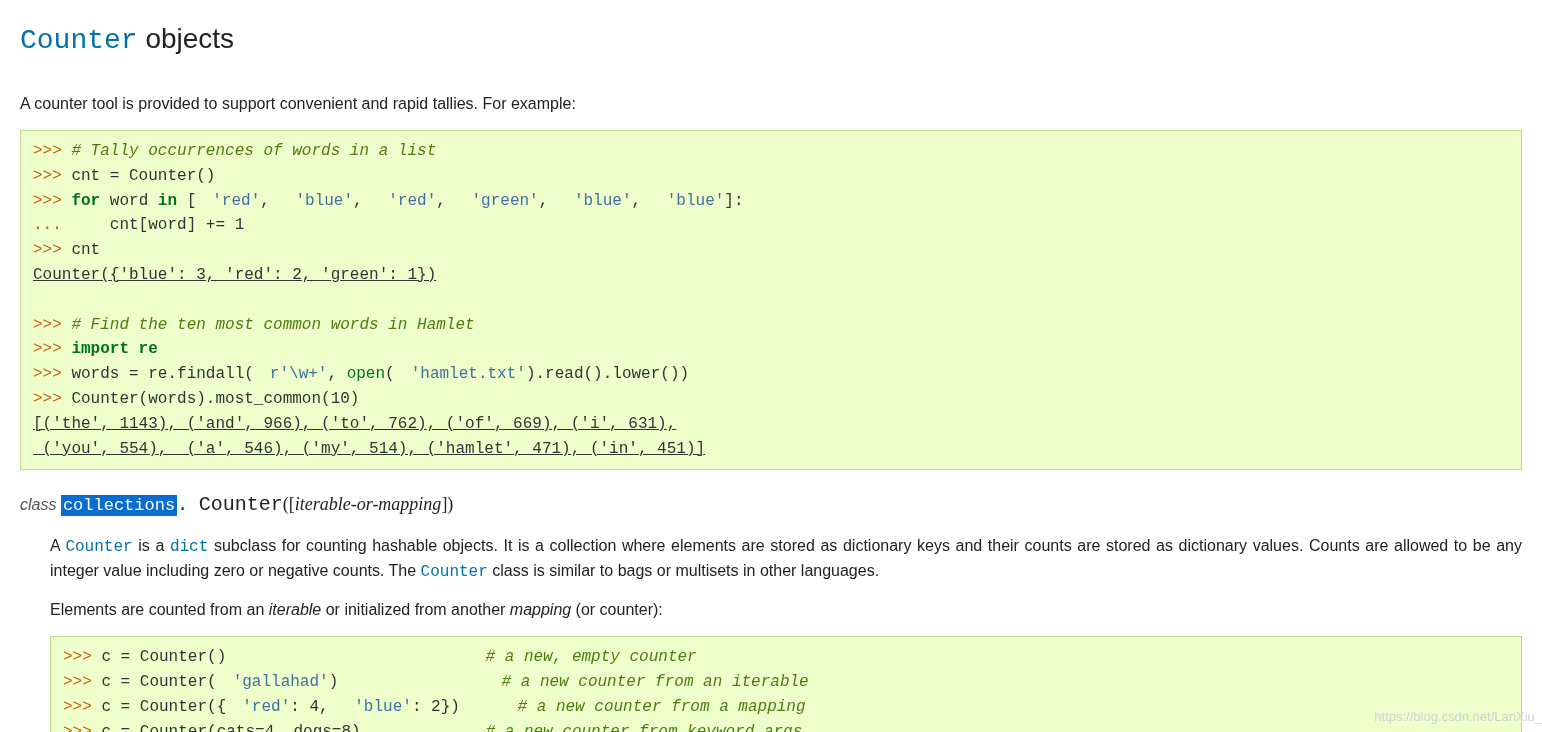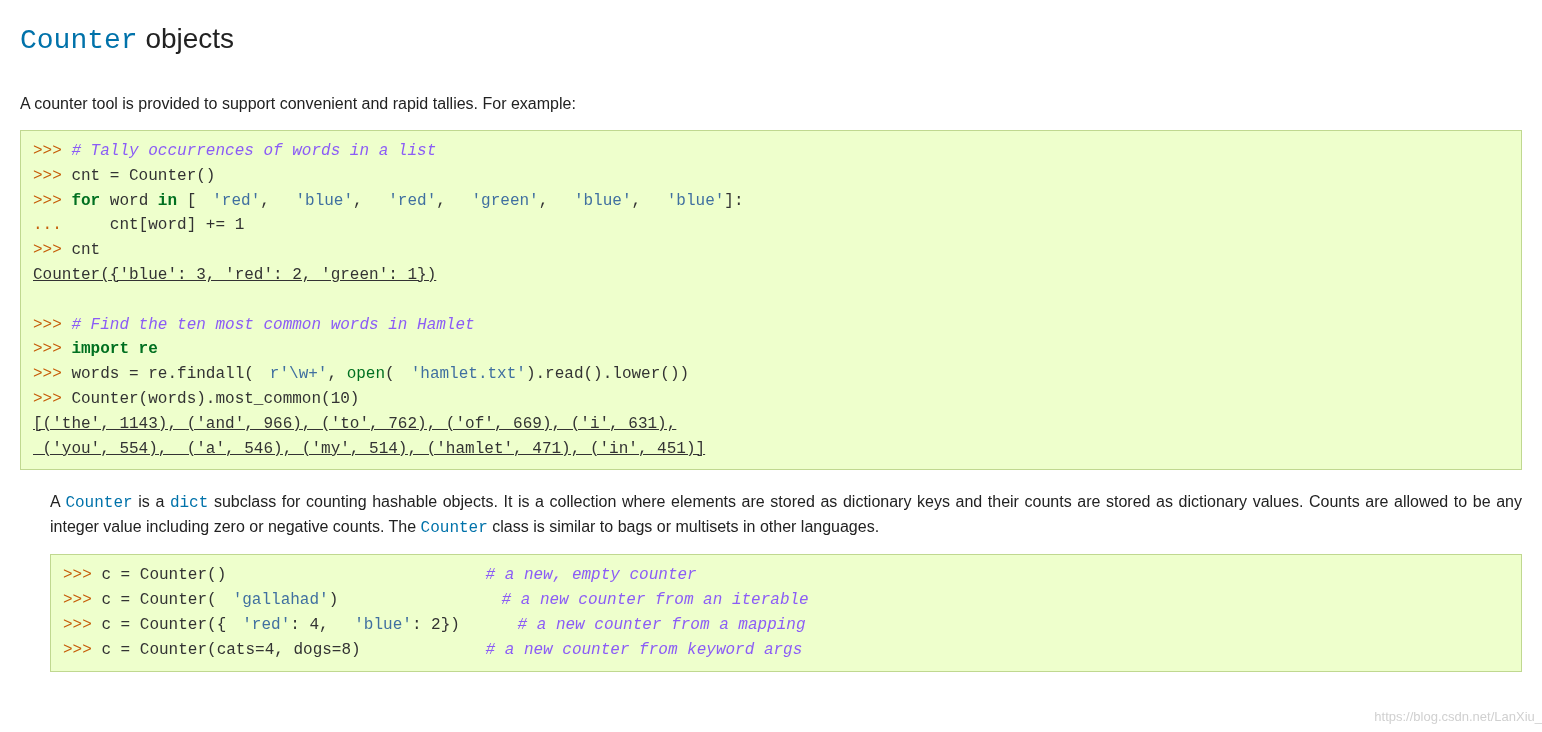--- a/index.html
+++ b/index.html
@@ -29,21 +29,21 @@
     padding: 8px 12px;
     margin: 10px 0 20px 0;
     font-family: 'Courier New', monospace;
     font-size: 16px;
     line-height: 1.55;
     white-space: pre;
     overflow-x: auto;
     color: #333;
   }
   .gp { color: #c65d09; }      
-  .c  { color: #8b5cf6; font-style: italic; }  
+  .c  { color: #4d7c0f; font-style: italic; }  
   .k  { color: #007020; font-weight: bold; }   
   .s  { color: #4070a0; margin-left: 16px; }      
   .nb { color: #007020; text-align: right; }      
   .go { color: #333; text-decoration: underline; }         
   dl { margin: 16px 0; }
   dt {
     font-family: Georgia, serif;
     font-size: 18px;
     margin-bottom: 6px;
   }
@@ -93,23 +93,29 @@
 <span class="go">Counter({'blue': 3, 'red': 2, 'green': 1})</span>
 
 <span class="gp">&gt;&gt;&gt; </span><span class="c"># Find the ten most common words in Hamlet</span>
 <span class="gp">&gt;&gt;&gt; </span><span class="k">import</span><span class="k"> re</span>
 <span class="gp">&gt;&gt;&gt; </span><span>words = re.findall(</span><span class="s">r'\w+'</span><span>, </span><span class="nb">open</span><span>(</span><span class="s">'hamlet.txt'</span><span>).read().lower())</span>
 <span class="gp">&gt;&gt;&gt; </span><span>Counter(words).most_common(10)</span>
 <span class="go">[('the', 1143), ('and', 966), ('to', 762), ('of', 669), ('i', 631),
  ('you', 554),  ('a', 546), ('my', 514), ('hamlet', 471), ('in', 451)]</span></div>
 
 <dl>
+  <dt>
+    <span class="keyword">class </span><span class="module-sel">collections</span><span class="dot">. </span><span class="classname">Counter</span>([<span class="sigparam">iterable-or-mapping</span>])
+  </dt>
   <dd>
     <p>
       <span>A </span><span class="xref">Counter</span><span> is a </span><span class="xref">dict</span><span> subclass for counting hashable objects. It is a collection where elements are stored as dictionary keys and their counts are stored as dictionary values. Counts are allowed to be any integer value including zero or negative counts. The </span><span class="xref">Counter</span><span> class is similar to bags or multisets in other languages.</span>
+    </p>
+    <p>
+      <span>Elements are counted from an </span><em>iterable</em><span> or initialized from another </span><em>mapping</em><span> (or counter):</span>
     </p>
 
 <div class="highlight"><span class="gp">&gt;&gt;&gt; </span><span>c = Counter()                           </span><span class="c"># a new, empty counter</span>
 <span class="gp">&gt;&gt;&gt; </span><span>c = Counter(</span><span class="s">'gallahad'</span><span>)                 </span><span class="c"># a new counter from an iterable</span>
 <span class="gp">&gt;&gt;&gt; </span><span>c = Counter({</span><span class="s">'red'</span><span>: 4, </span><span class="s">'blue'</span><span>: 2})      </span><span class="c"># a new counter from a mapping</span>
 <span class="gp">&gt;&gt;&gt; </span><span>c = Counter(cats=4, dogs=8)             </span><span class="c"># a new counter from keyword args</span></div>
 
   </dd>
 </dl>
 

